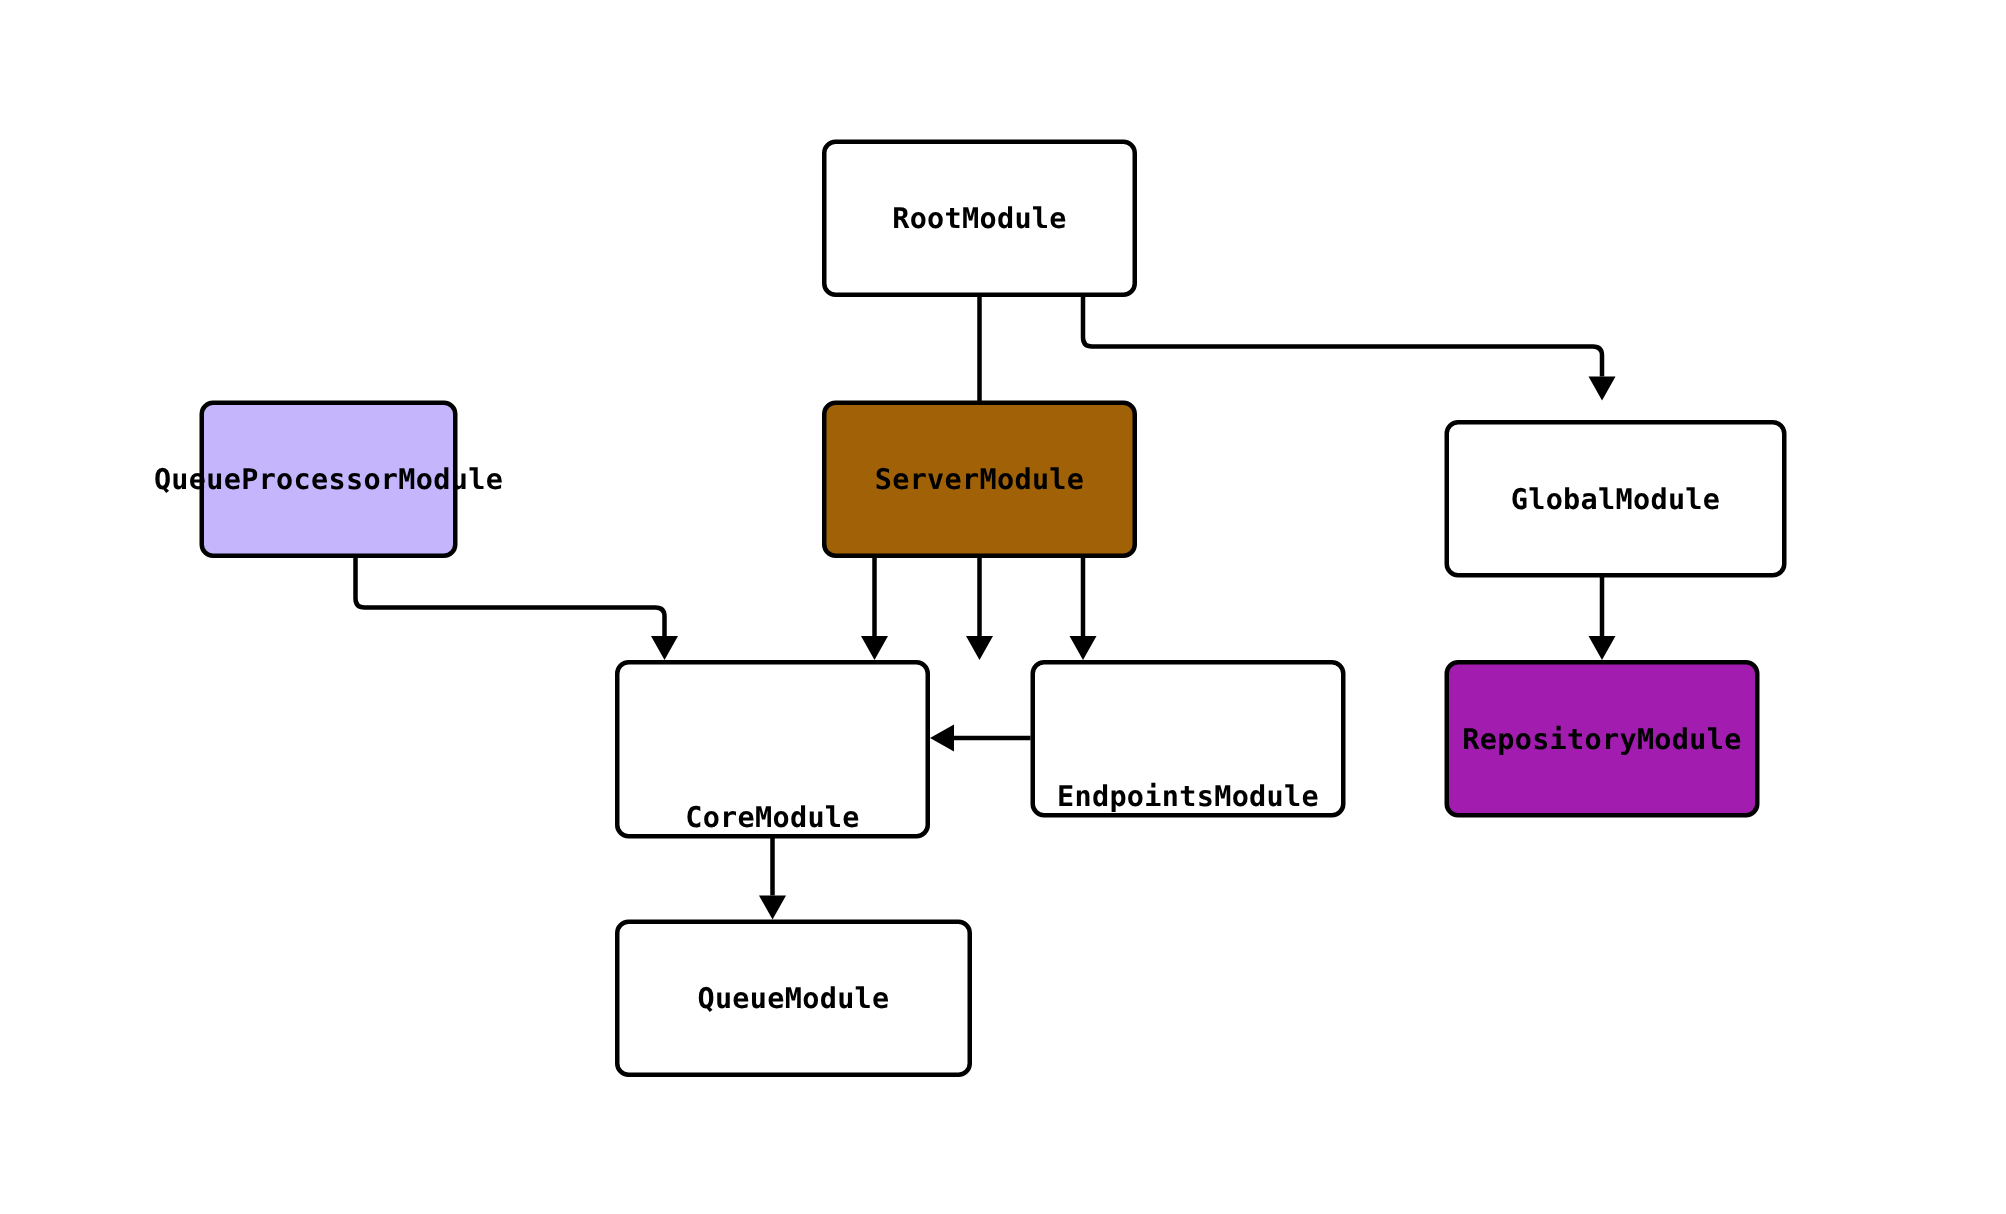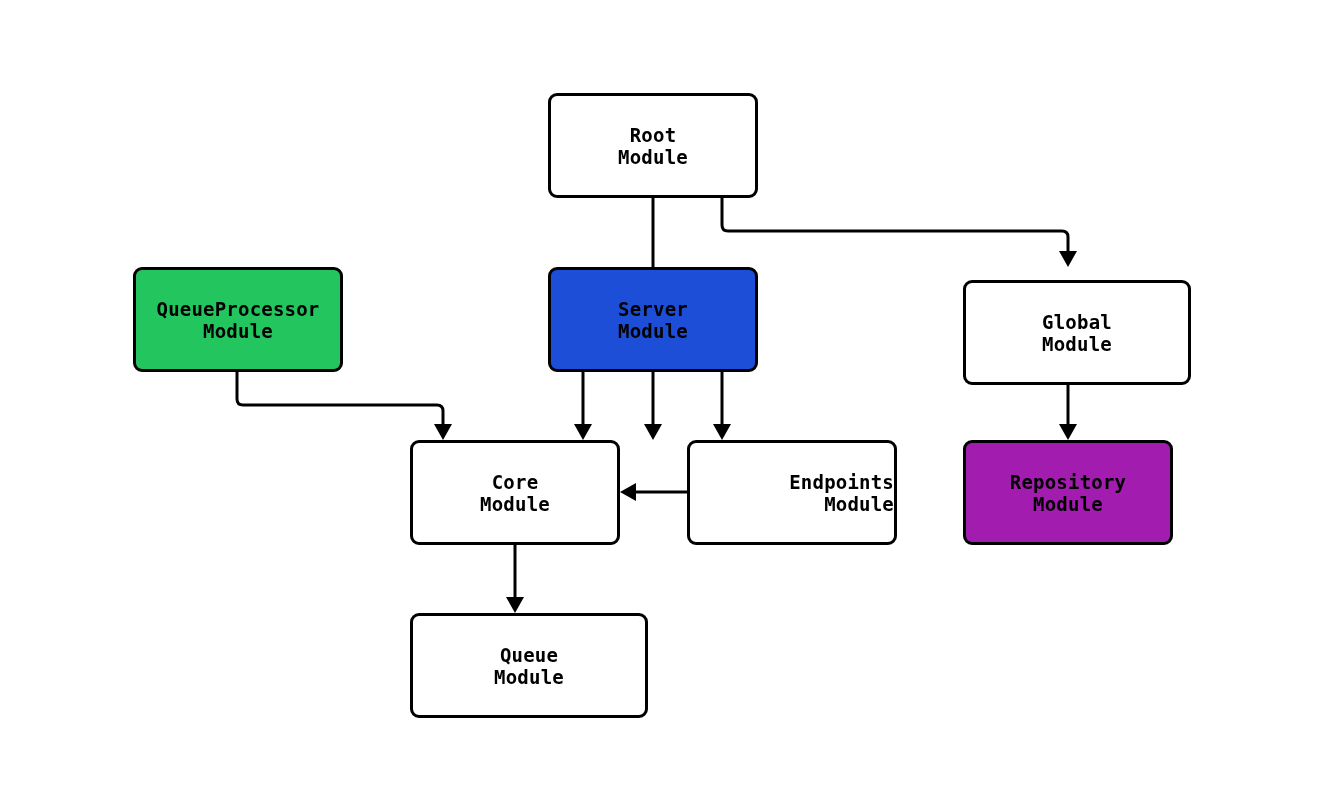--- a/index.html
+++ b/index.html
@@ -27,21 +27,21 @@
     width: 1337px;
     height: 809px;
   }
   .node {
     position: absolute;
     box-sizing: border-box;
     background: #ffffff;
     border: 3px solid #000000;
     border-radius: 9px;
     display: flex;
-    flex-direction: column;
+    flex-direction: row;
     align-items: center;
     justify-content: center;
     z-index: 2;
   }
   .node-line {
     font-family: "DejaVu Sans Mono", "Liberation Mono", monospace;
     font-size: 19px;
     font-weight: bold;
     color: #000000;
     line-height: 22px;
@@ -72,36 +72,36 @@
       <polygon points="1059,424 1077,424 1068,440" fill="#000000"></polygon>
       <path d="M 515 545 L 515 597" fill="none" stroke="#000000" stroke-width="3" stroke-linecap="butt" stroke-linejoin="round"></path>
       <polygon points="506,597 524,597 515,613" fill="#000000"></polygon>
     </svg>
 
   <div class="node" style="left: 548px; top: 93px; width: 210px; height: 105px; border-radius: 9px; border-width: 3px; border-color: rgb(0, 0, 0); background: rgb(255, 255, 255);">
     <span class="node-line">Root</span>
     <span class="node-line">Module</span>
   </div>
 
-  <div class="node" style="left: 133px; top: 267px; width: 210px; height: 105px; border-radius: 9px; border-width: 3px; border-color: rgb(0, 0, 0); background: #22c55e;">
+  <div class="node" style="left: 133px; top: 267px; width: 172px; height: 105px; border-radius: 9px; border-width: 3px; border-color: rgb(0, 0, 0); background: #c4b5fd;">
     <span class="node-line">QueueProcessor</span>
     <span class="node-line">Module</span>
   </div>
 
-  <div class="node" style="left: 548px; top: 267px; width: 210px; height: 105px; border-radius: 9px; border-width: 3px; border-color: rgb(0, 0, 0); background: #1d4ed8;">
+  <div class="node" style="left: 548px; top: 267px; width: 210px; height: 105px; border-radius: 9px; border-width: 3px; border-color: rgb(0, 0, 0); background: #a16207;">
     <span class="node-line">Server</span>
     <span class="node-line">Module</span>
   </div>
 
   <div class="node" style="left: 963px; top: 267px; width: 228px; height: 105px; border-radius: 9px; border-width: 3px; border-color: rgb(0, 0, 0); background: rgb(255, 255, 255); margin-top: 13px;">
     <span class="node-line">Global</span>
     <span class="node-line">Module</span>
   </div>
 
-  <div class="node" style="left: 410px; top: 440px; width: 210px; height: 105px; border-radius: 9px; border-width: 3px; border-color: rgb(0, 0, 0); background: rgb(255, 255, 255);">
+  <div class="node" style="left: 410px; top: 440px; width: 210px; height: 119px; border-radius: 9px; border-width: 3px; border-color: rgb(0, 0, 0); background: rgb(255, 255, 255); align-items: flex-end;">
     <span class="node-line">Core</span>
     <span class="node-line">Module</span>
   </div>
 
   <div class="node" style="left: 687px; top: 440px; width: 210px; height: 105px; border-radius: 9px; border-width: 3px; border-color: rgb(0, 0, 0); background: rgb(255, 255, 255); align-items: flex-end;">
     <span class="node-line">Endpoints</span>
     <span class="node-line">Module</span>
   </div>
 
   <div class="node" style="left: 963px; top: 440px; width: 210px; height: 105px; border-radius: 9px; border-width: 3px; border-color: rgb(0, 0, 0); background: #a21caf;">

